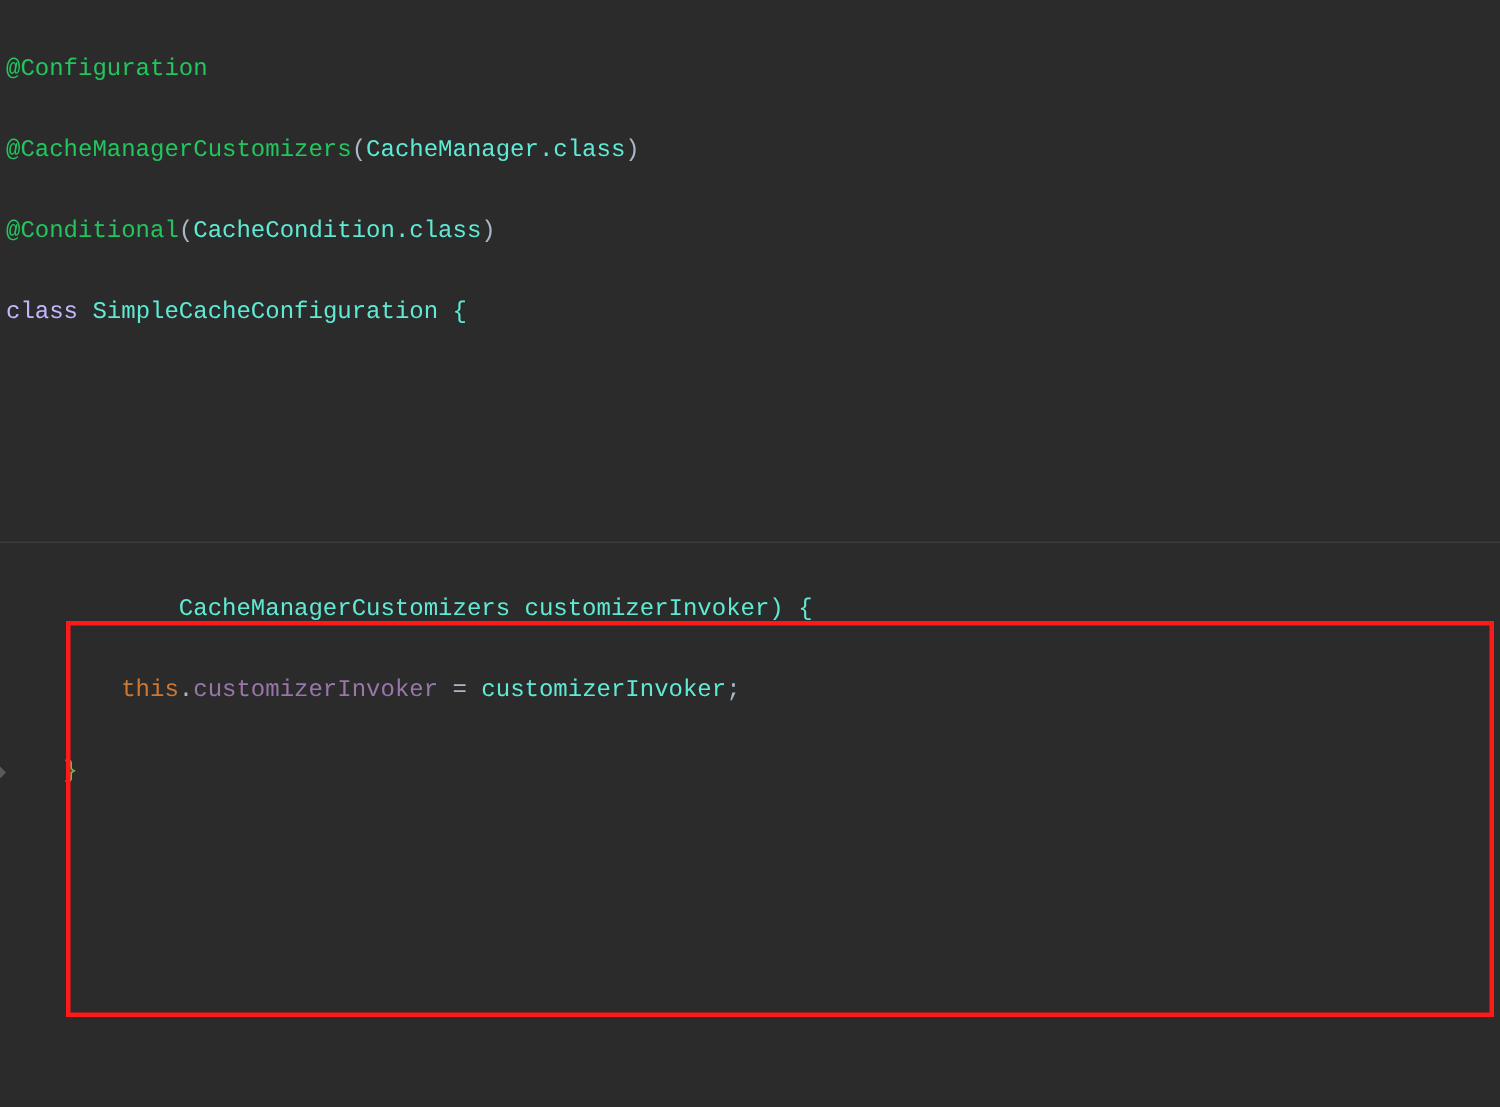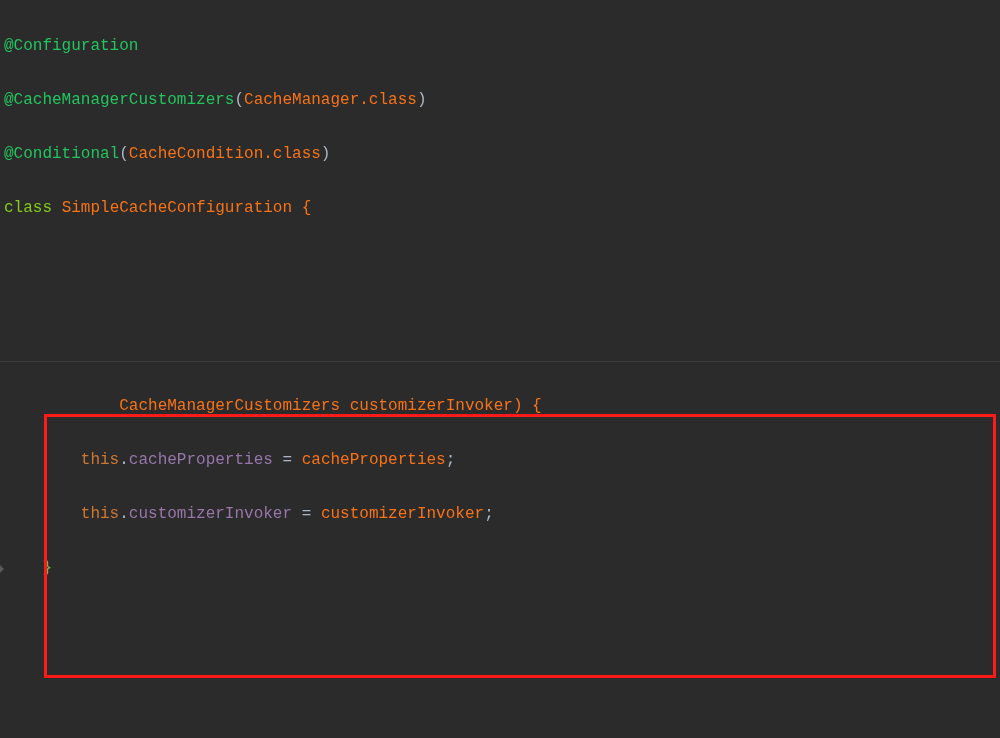--- a/index.html
+++ b/index.html
@@ -26,26 +26,26 @@
     top:50%;
     transform:translateY(-50%);
     width:0;height:0;
     border-top:4px solid transparent;
     border-bottom:4px solid transparent;
     border-left:4px solid #5a5a5a;
     display:none;
   }
   .line.hastick .tick{display:block;}
   .annot { color:#22c55e; }
-  .kw    { color:#84cc16; }
+  .kw    { color:#c4b5fd; }
   .method{ color:#FFC66D; }
   .punct { color:#A9B7C6; }
   .paren { color:#A9B7C6; }
   .this  { color:#CC7832; }
-  .white{color:#f97316;}
+  .white{color:#5eead4;}
   .lightpurple{color:#9876AA;}
   .sep{
     border-top:1px solid #3c3c3c;
     margin:4px 0;
   }
   .redbox{
     position:absolute;
     border:3px solid #ff1a1a;
     left:44px;
     top:414px;
@@ -59,21 +59,20 @@
 
 <div class="code-area">
 <div class="line"><span class="annot">@Configuration</span></div>
 <div class="line"><span class="annot">@CacheManagerCustomizers</span><span class="paren">(</span><span class="white">CacheManager</span><span class="white">.class</span><span class="paren">)</span></div>
 <div class="line"><span class="annot">@Conditional</span><span class="paren">(</span><span class="white">CacheCondition</span><span class="white">.class</span><span class="paren">)</span></div>
 <div class="line"><span class="kw">class</span> <span class="white">SimpleCacheConfiguration</span><span class="white"> {</span></div>
 <div class="line"> </div>
 <div class="line"> </div>
 <div class="sep"></div>
 <div class="line">            <span class="white">CacheManagerCustomizers</span> <span class="white">customizerInvoker</span><span class="white">) {</span></div>
-<div class="line">        <span class="this">this</span><span class="punct">.</span><span class="lightpurple">cacheProperties</span> <span class="punct">=</span> <span class="white">cacheProperties</span><span class="punct">;</span></div>
 <div class="line">        <span class="this">this</span><span class="punct">.</span><span class="lightpurple">customizerInvoker</span> <span class="punct">=</span> <span class="white">customizerInvoker</span><span class="punct">;</span></div>
 <div class="line hastick"><span class="tick"></span>    <span style="color:#72b756">}</span></div>
 
 
 
 
 
 
 
 

